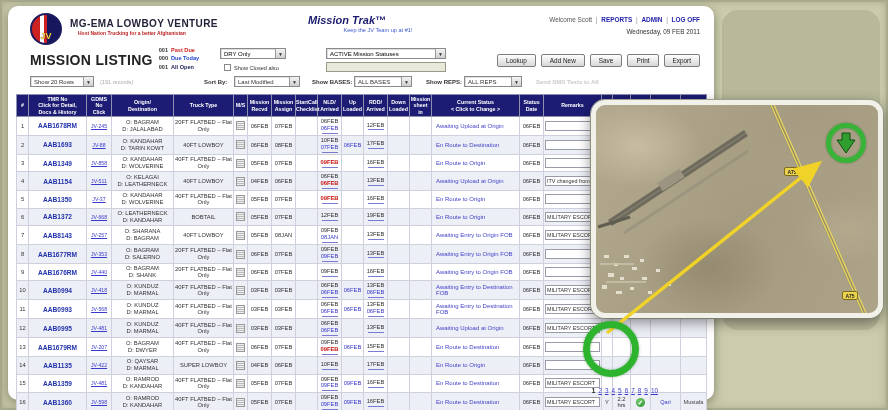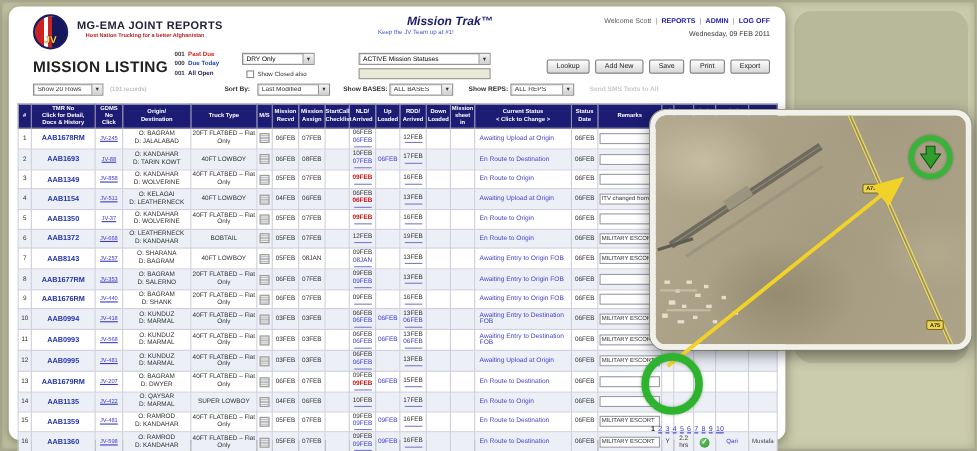--- a/index.html
+++ b/index.html
@@ -19,21 +19,21 @@
 
   
   .logo { position:absolute; left:22px; top:7px; width:32px; height:32px; border-radius:50%;
           border:2px solid #1b1b5e; overflow:hidden;
           background:linear-gradient(90deg,#c22 0 30%, #fff 30% 42%, #c22 42% 54%, #17175e 54% 100%); }
   .logo span { position:absolute; left:0; right:0; bottom:2px; text-align:center; color:#ffd84a;
                font-size:9px; font-weight:bold; text-shadow:0 0 1px #000; }
   .brand-co { position:absolute; left:62px; top:12px; font-size:10px; font-weight:bold;
               color:#22223a; letter-spacing:.4px; }
   .brand-tag { position:absolute; left:70px; top:24px; font-size:5px; font-weight:bold; color:#bb2222; }
-  .app-title { position:absolute; left:300px; top:8px; width:140px; text-align:right;
+  .app-title { position:absolute; left:300px; top:8px; width:140px; text-align:left;
                font-size:11px; font-weight:bold; font-style:italic; color:#1b1b6e; }
   .app-sub { position:absolute; left:300px; top:21px; width:140px; text-align:center;
              font-size:5.6px; color:#3a5acc; }
   .user-nav { position:absolute; right:14px; top:10px; font-size:6.4px; color:#555; }
   .user-nav a { color:#2222aa; font-weight:bold; text-decoration:none; }
   .user-nav .sep { color:#888; margin:0 2px; }
   .date-line { position:absolute; right:14px; top:22px; font-size:6.4px; color:#333; }
 
   
   .listing-title { position:absolute; left:22px; top:46px; font-size:14px; font-weight:bold; color:#222; letter-spacing:.3px; }
@@ -127,21 +127,21 @@
 
 <div class="stage">
 
   <div class="side-panel"></div>
 
   <div class="app-card">
 
     <div class="logo">
         <span>JV</span>
       </div>
-    <div class="brand-co">MG-EMA JOINT REPORTS</div>
+    <div class="brand-co">MG-EMA LOWBOY VENTURE</div>
     <div class="brand-tag">Host Nation Trucking for a better Afghanistan</div>
     <div class="app-title">Mission Trak™</div>
     <div class="app-sub">Keep the JV Team up at #1!</div>
     <div class="user-nav"><span>Welcome Scott</span><span id="nav-links"><span class="sep"> | </span><a>REPORTS</a><span class="sep"> | </span><a>ADMIN</a><span class="sep"> | </span><a>LOG OFF</a></span></div>
     <div class="date-line">Wednesday, 09 FEB 2011</div>
 
     <div class="listing-title">MISSION LISTING</div>
     <div class="counts" id="counts">
         <div class="count-line"><span class="num">001</span><span class="lbl" style="color: rgb(204, 34, 34); font-weight: bold;">Past Due</span></div>
         <div class="count-line"><span class="num">000</span><span class="lbl" style="color: rgb(34, 68, 204); font-weight: bold;">Due Today</span></div>

